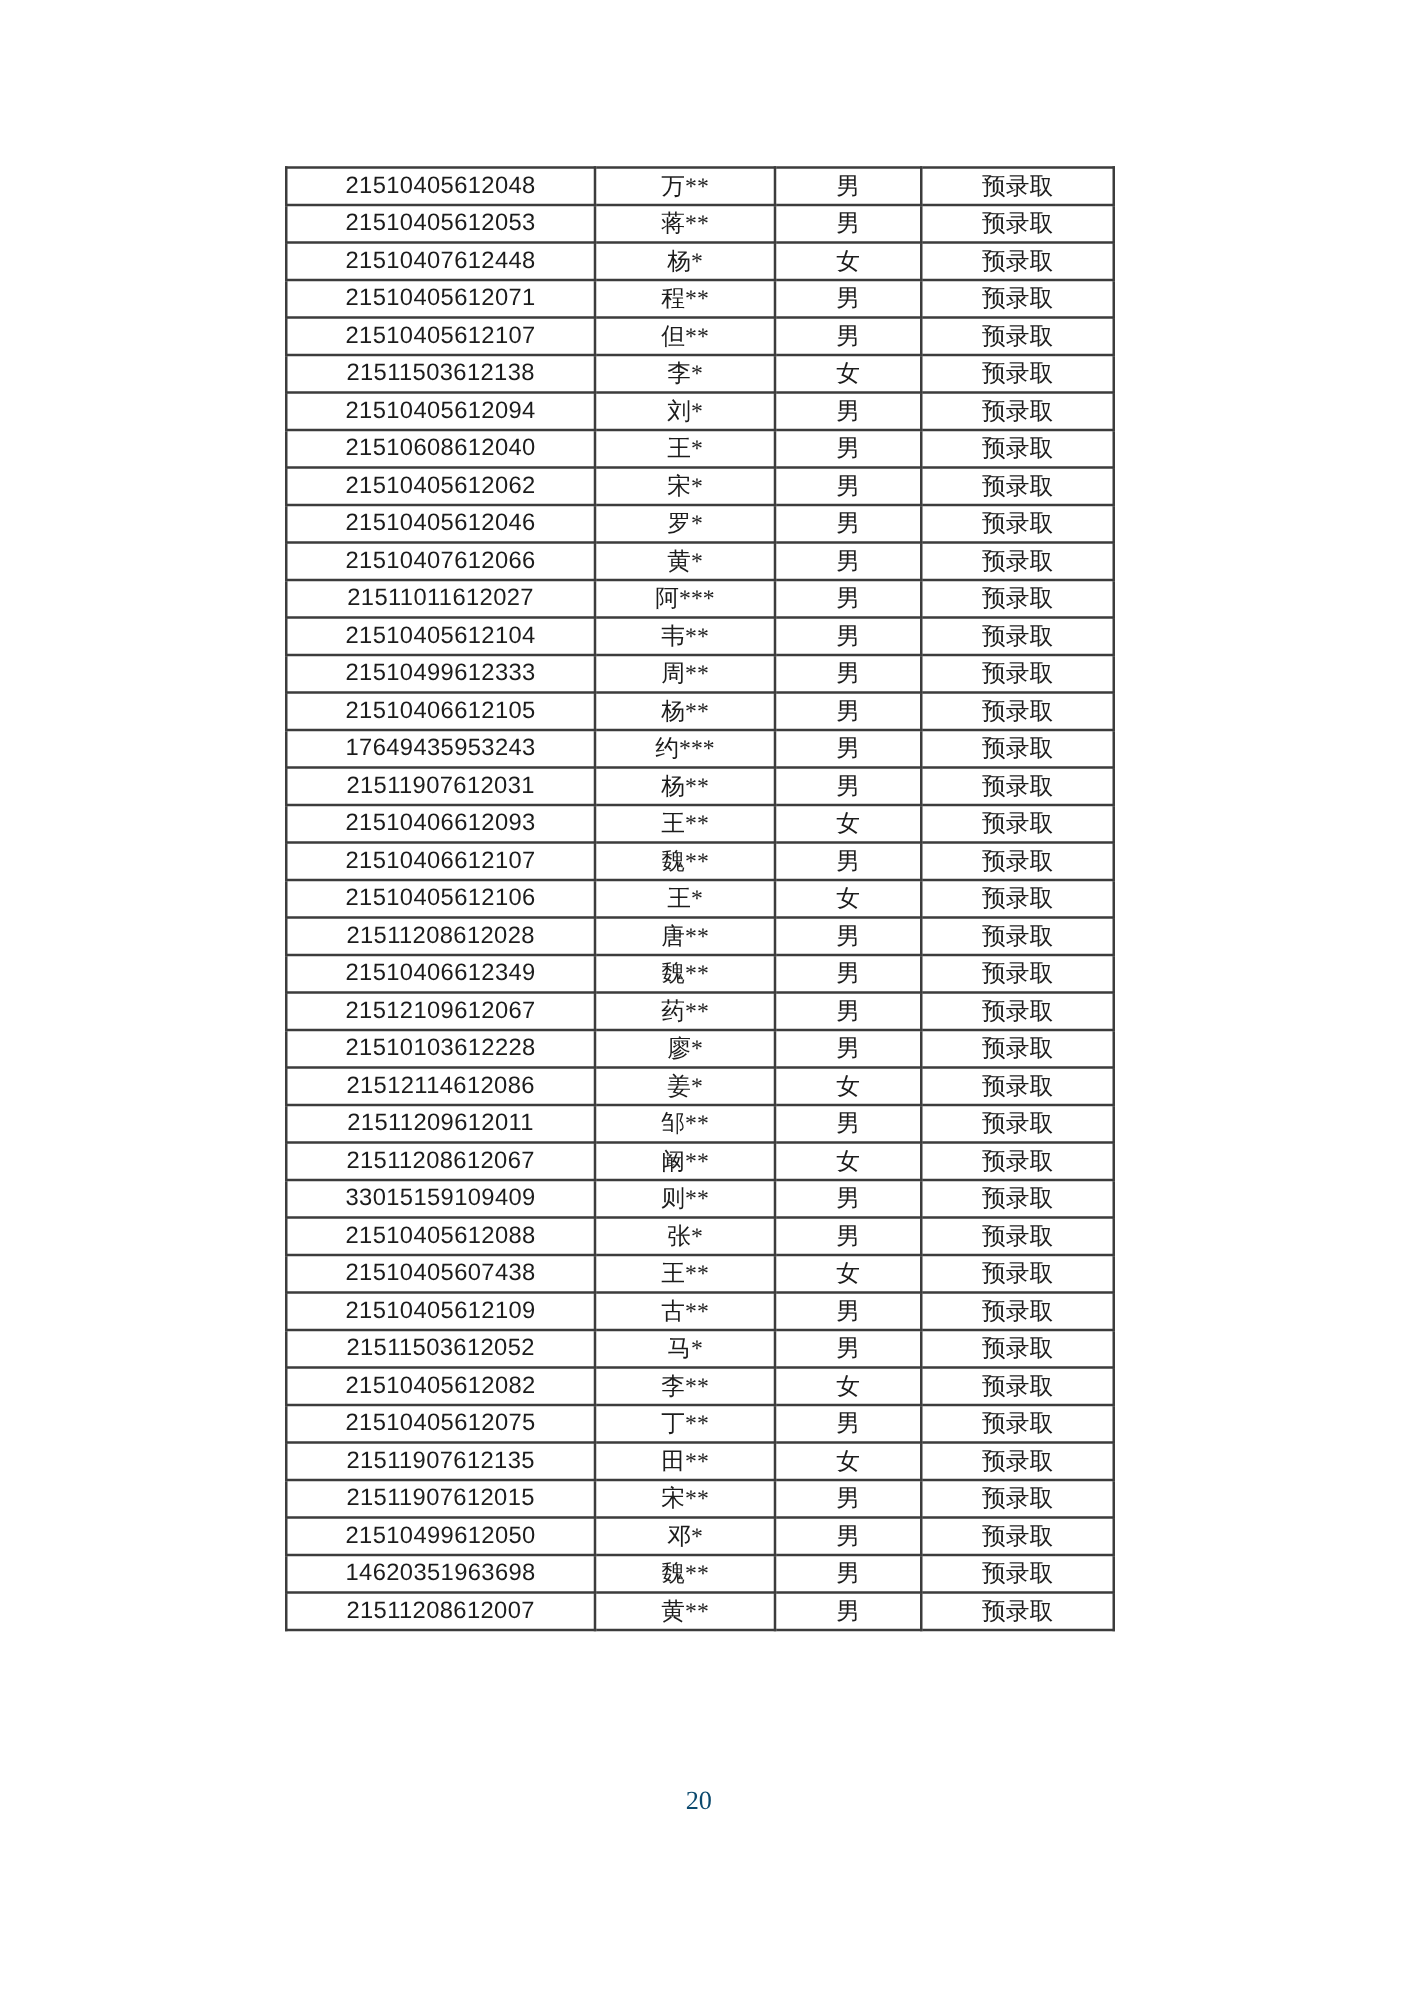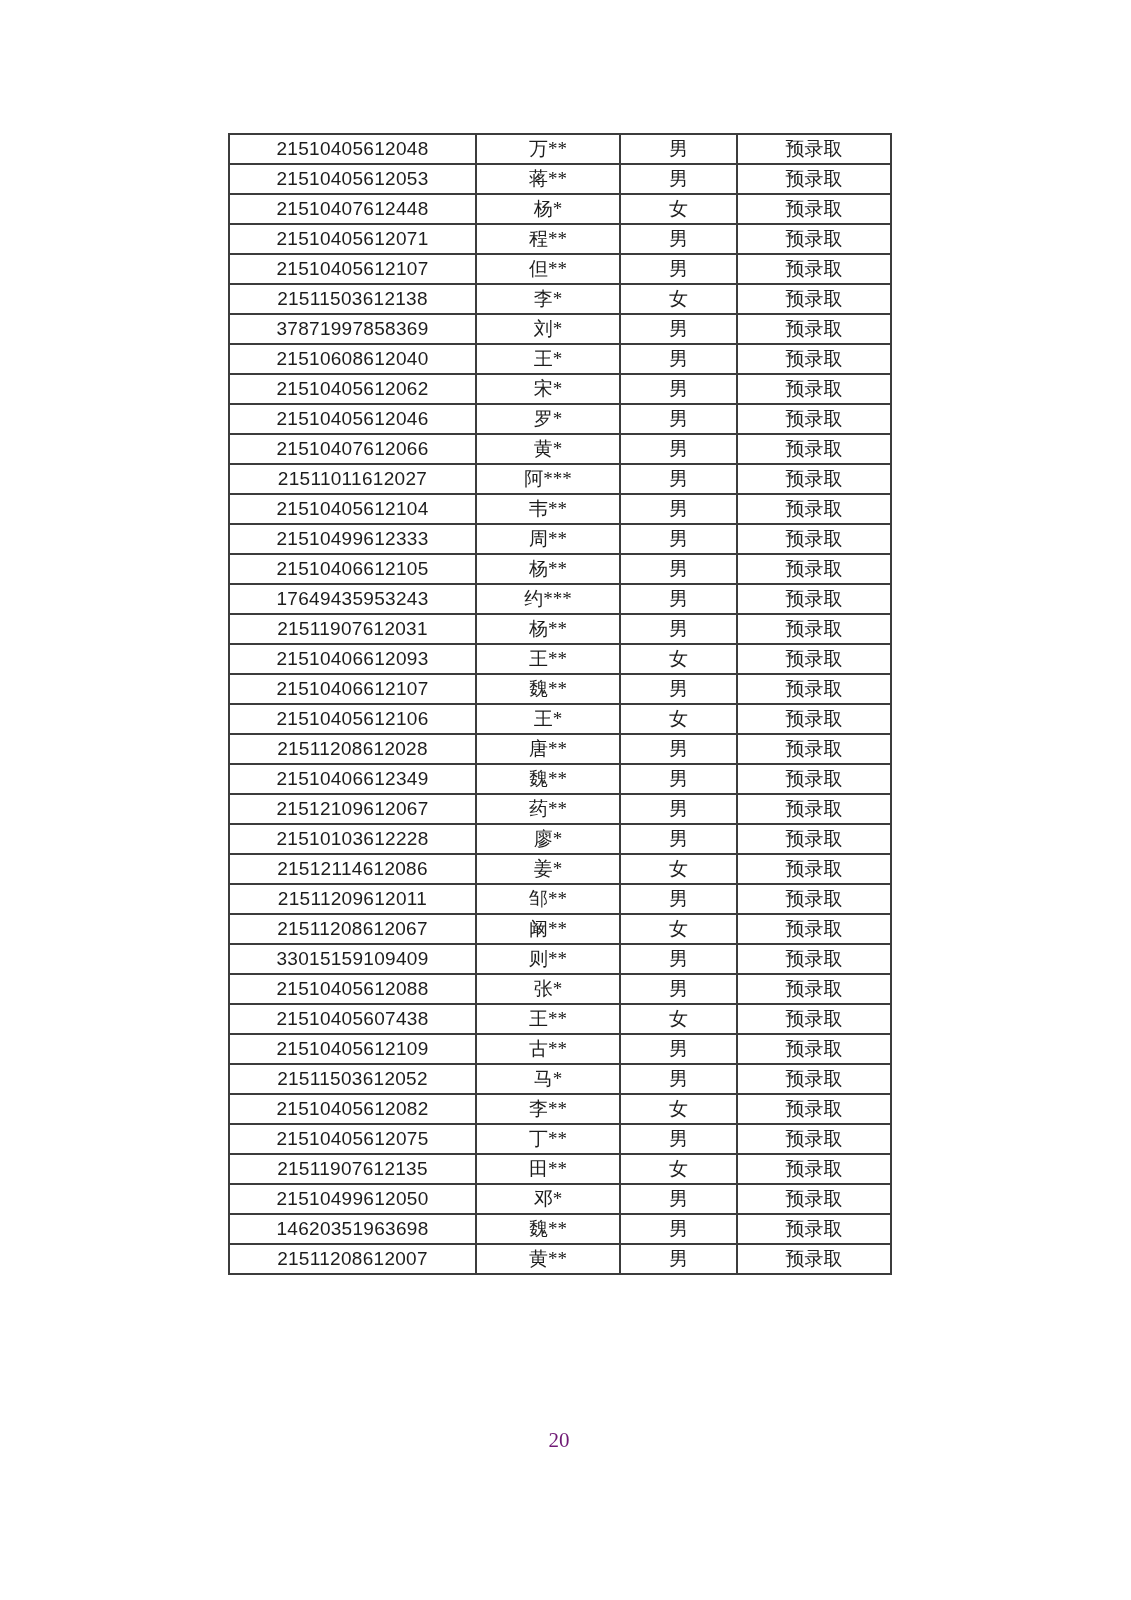--- a/index.html
+++ b/index.html
@@ -45,21 +45,21 @@
   .col-gender { width: 117px; }
   .col-status { width: 154px; }
   .page-number {
     position: absolute;
     left: 228px;
     top: 1428px;
     width: 662px;
     text-align: center;
     font-family: "Liberation Serif", "DejaVu Serif", serif;
     font-size: 21px;
-    color: #701a75;
+    color: #0c4a6e;
   }
 </style>
 </head>
 <body>
 
 <div class="page">
   <table class="admission-table">
     <colgroup>
       <col class="col-id">
       <col class="col-name">
@@ -97,21 +97,21 @@
           <td class="cjk-cell">男</td>
           <td class="cjk-cell">预录取</td>
         </tr>
         <tr>
           <td class="id-cell">21511503612138</td>
           <td class="cjk-cell">李*</td>
           <td class="cjk-cell">女</td>
           <td class="cjk-cell">预录取</td>
         </tr>
         <tr>
-          <td class="id-cell">37871997858369</td>
+          <td class="id-cell">21510405612094</td>
           <td class="cjk-cell">刘*</td>
           <td class="cjk-cell">男</td>
           <td class="cjk-cell">预录取</td>
         </tr>
         <tr>
           <td class="id-cell">21510608612040</td>
           <td class="cjk-cell">王*</td>
           <td class="cjk-cell">男</td>
           <td class="cjk-cell">预录取</td>
         </tr>
@@ -268,20 +268,26 @@
         <tr>
           <td class="id-cell">21510405612075</td>
           <td class="cjk-cell">丁**</td>
           <td class="cjk-cell">男</td>
           <td class="cjk-cell">预录取</td>
         </tr>
         <tr>
           <td class="id-cell">21511907612135</td>
           <td class="cjk-cell">田**</td>
           <td class="cjk-cell">女</td>
+          <td class="cjk-cell">预录取</td>
+        </tr>
+        <tr>
+          <td class="id-cell">21511907612015</td>
+          <td class="cjk-cell">宋**</td>
+          <td class="cjk-cell">男</td>
           <td class="cjk-cell">预录取</td>
         </tr>
         <tr>
           <td class="id-cell">21510499612050</td>
           <td class="cjk-cell">邓*</td>
           <td class="cjk-cell">男</td>
           <td class="cjk-cell">预录取</td>
         </tr>
         <tr>
           <td class="id-cell">14620351963698</td>

